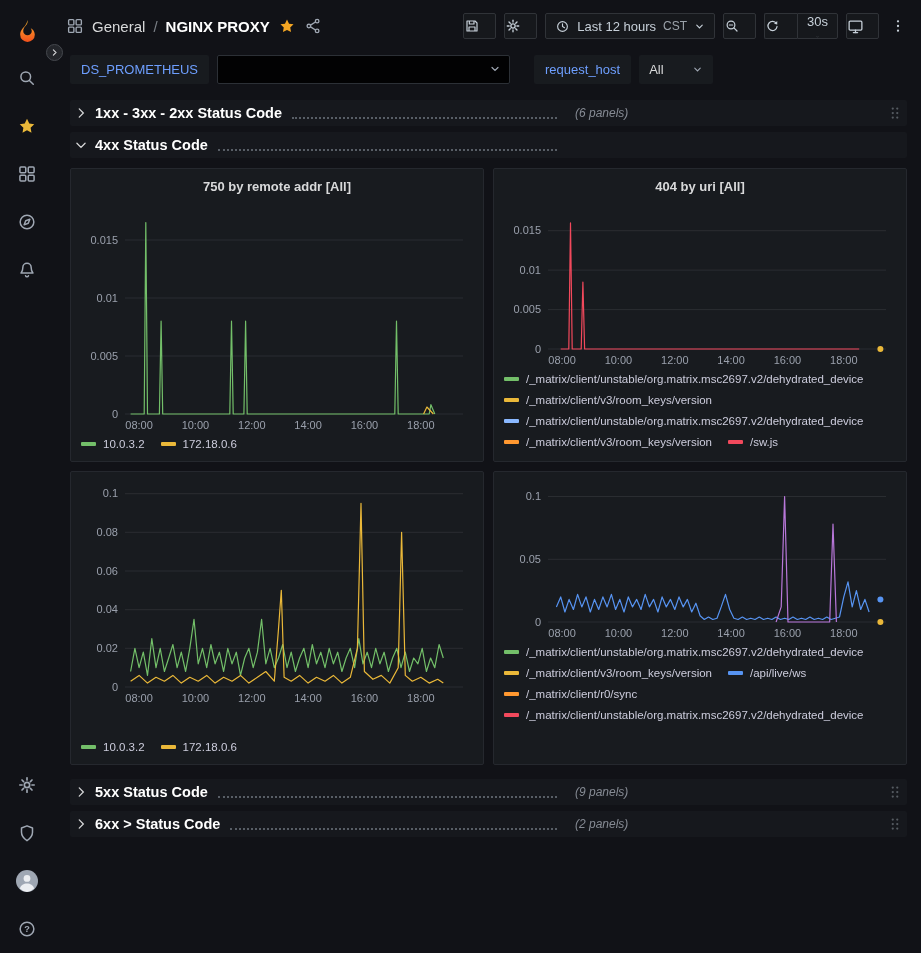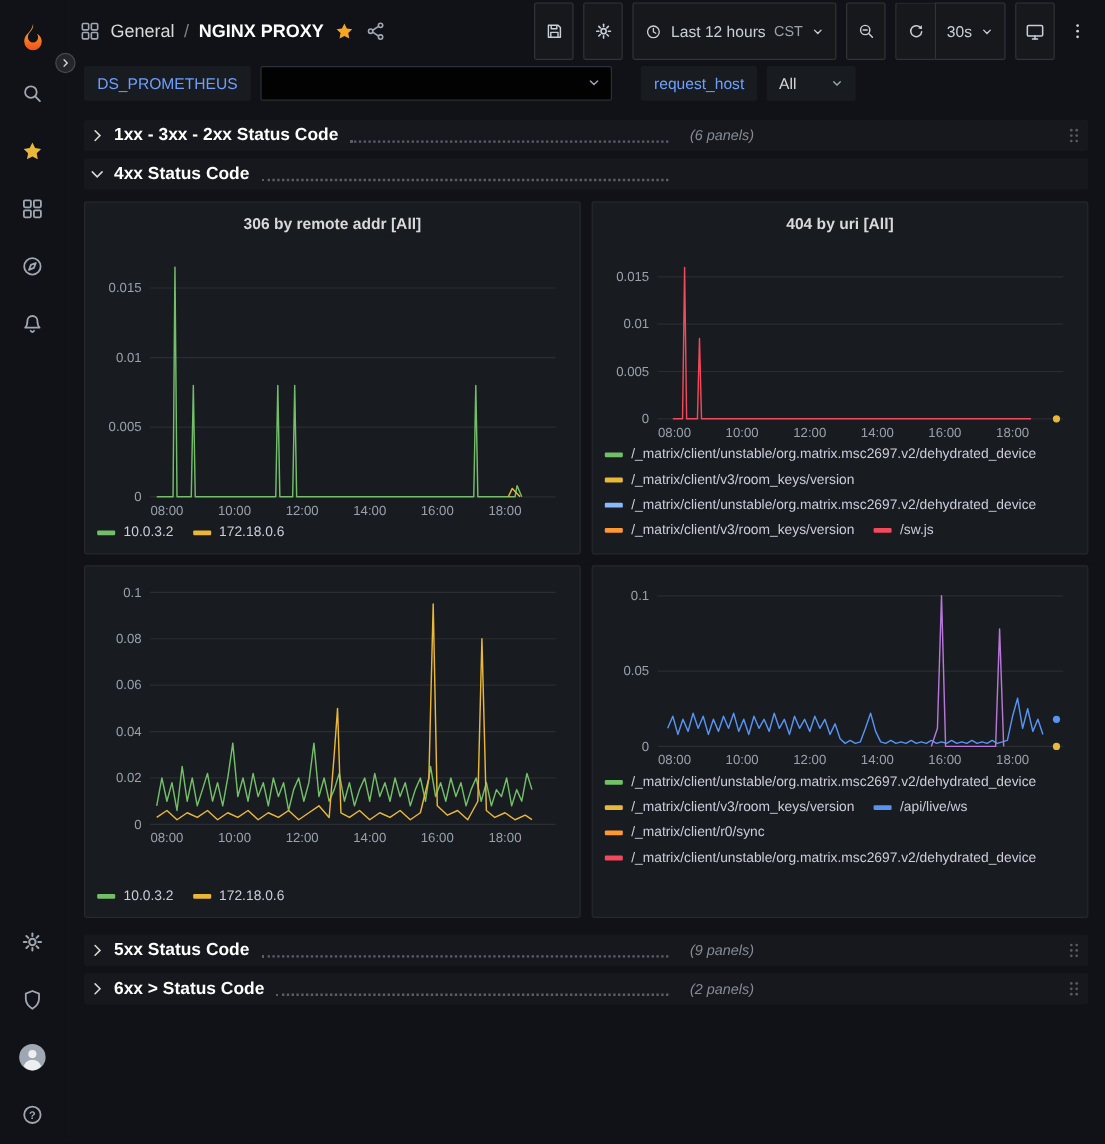--- a/index.html
+++ b/index.html
@@ -34,30 +34,30 @@
   
   .main { margin-left:54px; }
 
   .topbar { height:52px; display:flex; align-items:center; padding:0 12px; gap:8px; }
   .crumb { display:flex; align-items:center; gap:8px; }
   .crumb-section { font-size:15px; color:#d8d9da; cursor:pointer; }
   .crumb-sep { color:#7b8087; font-size:15px; }
   .crumb-title { font-size:15px; font-weight:bold; color:#ffffff; cursor:pointer; }
   .toolbar { margin-left:auto; display:flex; align-items:center; gap:8px; }
   .btn {
-    display:inline-flex; align-items:center; justify-content:center; gap:7px;
-    height:48px; padding:0 9px; background:#16181c; border:1px solid #303338;
+    display:inline-flex; align-items:center; justify-content:flex-start; gap:7px;
+    height:26px; padding:0 9px; background:#16181c; border:1px solid #303338;
     border-radius:2px; color:#c7d0d9; font-size:13px; cursor:pointer; white-space:nowrap;
   }
   .btn svg { stroke:#c7d0d9; }
   .btn--icon { width:33px; padding:0; }
   .btn-group { display:flex; align-items:stretch; }
   .btn-group .btn { border-radius:0; }
   .btn-group .btn:first-child { border-radius:2px 0 0 2px; border-right:none; }
-  .btn-group .btn:last-child { border-radius:0 2px 2px 0; }
+  .btn-group .btn:last-child { border-radius:0 2px 2px 0;flex-direction:column; }
   .tz-badge { font-size:12px; color:#c7d0d9; opacity:.75; }
   .kebab-btn { background:none; border:none; width:22px; display:flex; align-items:center; justify-content:center; cursor:pointer; }
 
   .varbar { height:40px; display:flex; align-items:center; gap:8px; padding:0 12px 6px 16px; }
   .var-label {
     height:29px; display:flex; align-items:center; padding:0 11px;
     background:#181b1f; color:#6e9fff; font-size:13px; border-radius:2px; cursor:pointer;
   }
   .var-value-redacted {
     width:293px; height:29px; background:#020203; border:1px solid #2c3036; border-radius:2px;
@@ -330,21 +330,21 @@
           <polyline points="5,9 12,16 19,9"></polyline>
         </svg>
         <span class="row-title">4xx Status Code</span>
         <span class="leader"></span>
       </div>
     </div>
 
     <div class="panels-grid">
 
       <div class="panel">
-        <div class="panel-title">306 by remote addr [All]</div>
+        <div class="panel-title">750 by remote addr [All]</div>
         <div class="chart chart--tall">
             <svg viewBox="0 0 396 231" width="396" height="231" font-family="Liberation Sans, sans-serif">
               <line x1="46" x2="384" y1="213.0" y2="213.0" stroke="rgba(204,204,220,0.10)" stroke-width="1"></line>
               <text x="39" y="216.5" text-anchor="end" fill="#9aa0ac" font-size="11">0</text>
               <line x1="46" x2="384" y1="155.0" y2="155.0" stroke="rgba(204,204,220,0.10)" stroke-width="1"></line>
               <text x="39" y="158.5" text-anchor="end" fill="#9aa0ac" font-size="11">0.005</text>
               <line x1="46" x2="384" y1="97.0" y2="97.0" stroke="rgba(204,204,220,0.10)" stroke-width="1"></line>
               <text x="39" y="100.5" text-anchor="end" fill="#9aa0ac" font-size="11">0.01</text>
               <line x1="46" x2="384" y1="39.0" y2="39.0" stroke="rgba(204,204,220,0.10)" stroke-width="1"></line>
               <text x="39" y="42.5" text-anchor="end" fill="#9aa0ac" font-size="11">0.015</text>

